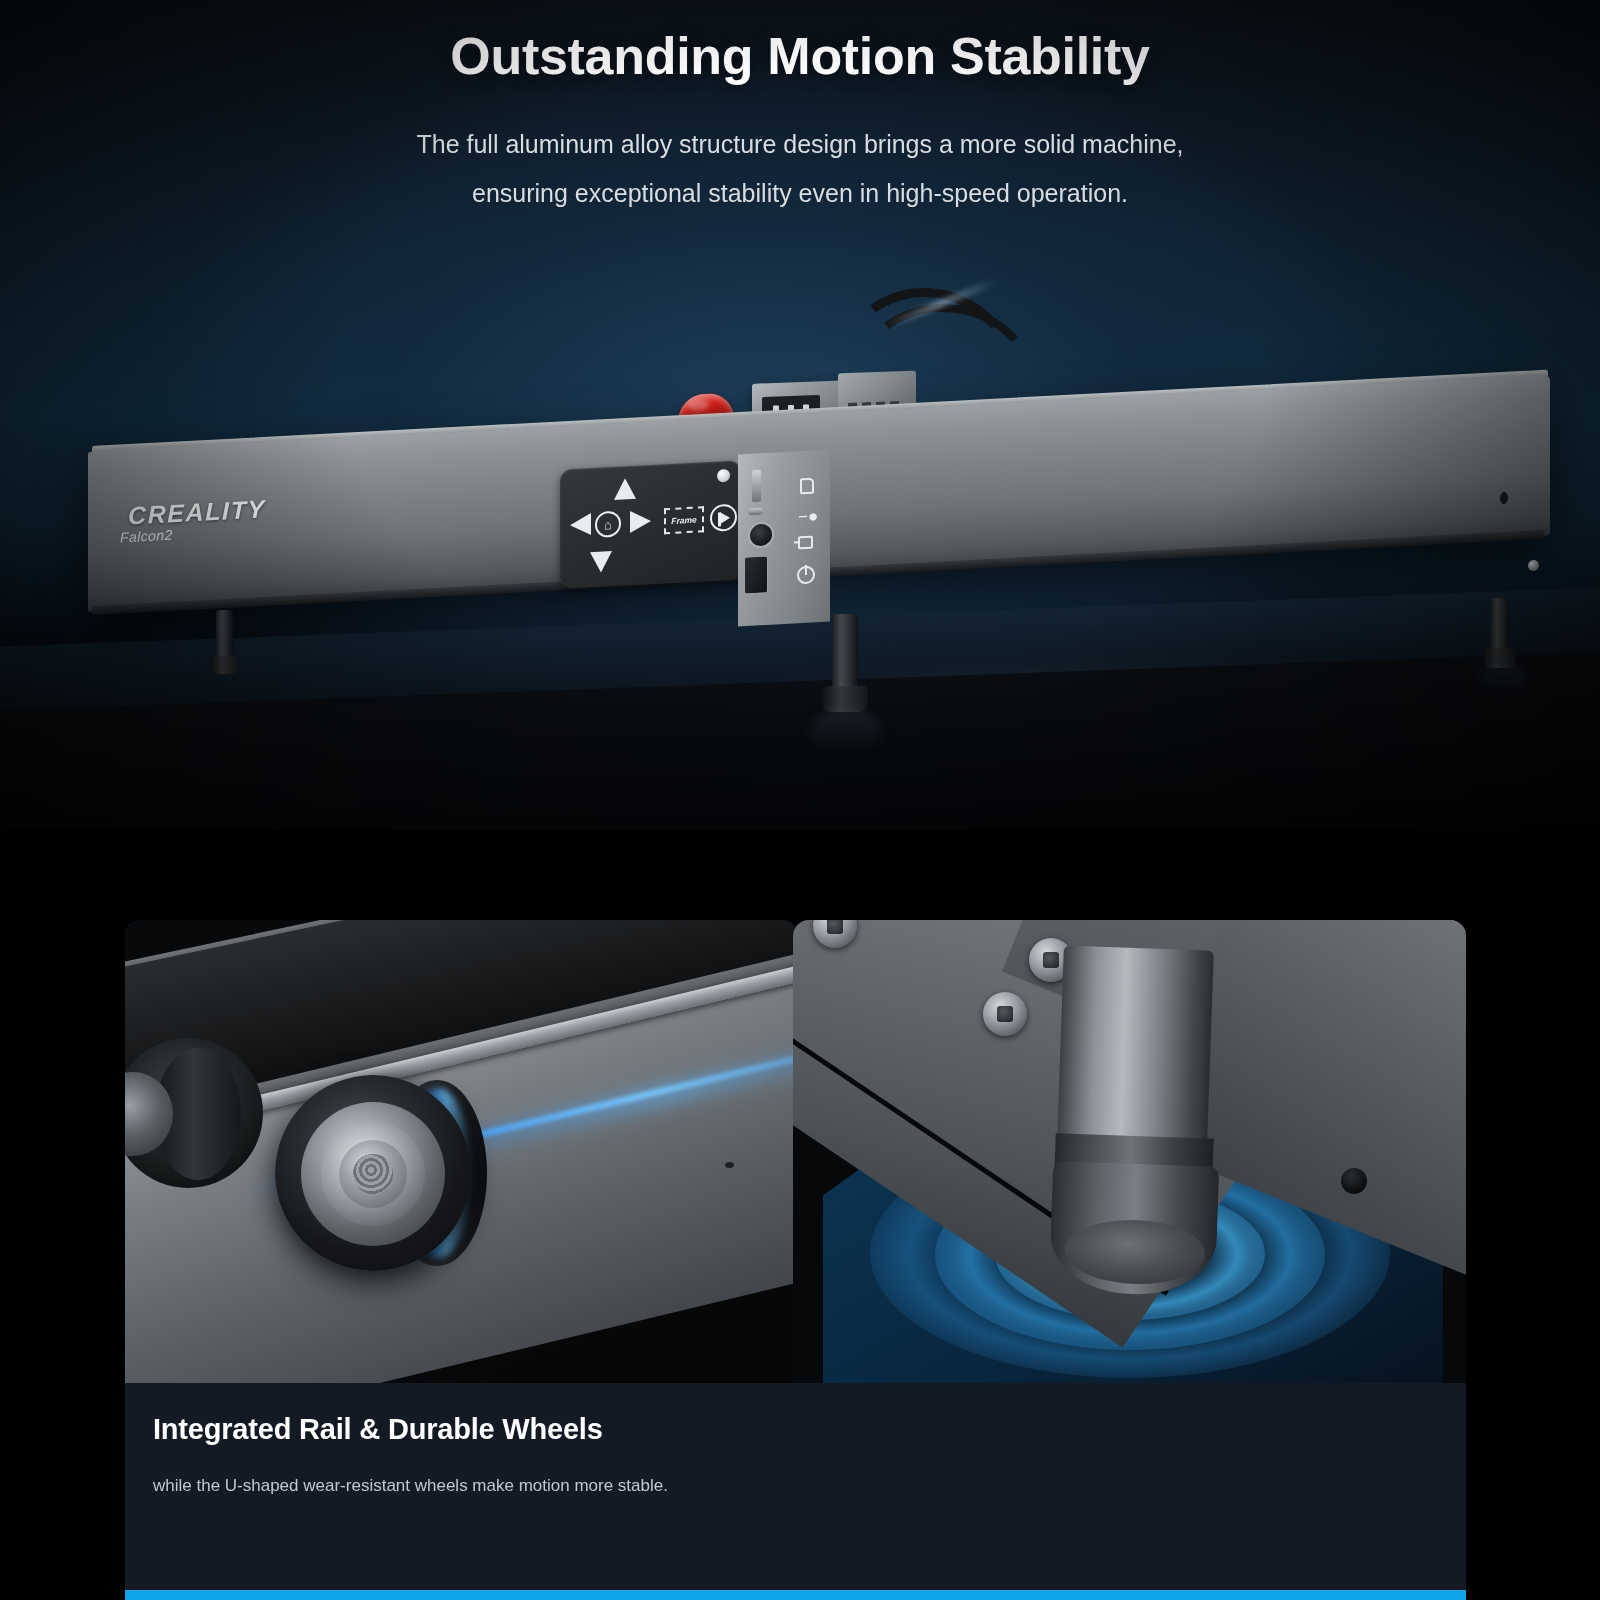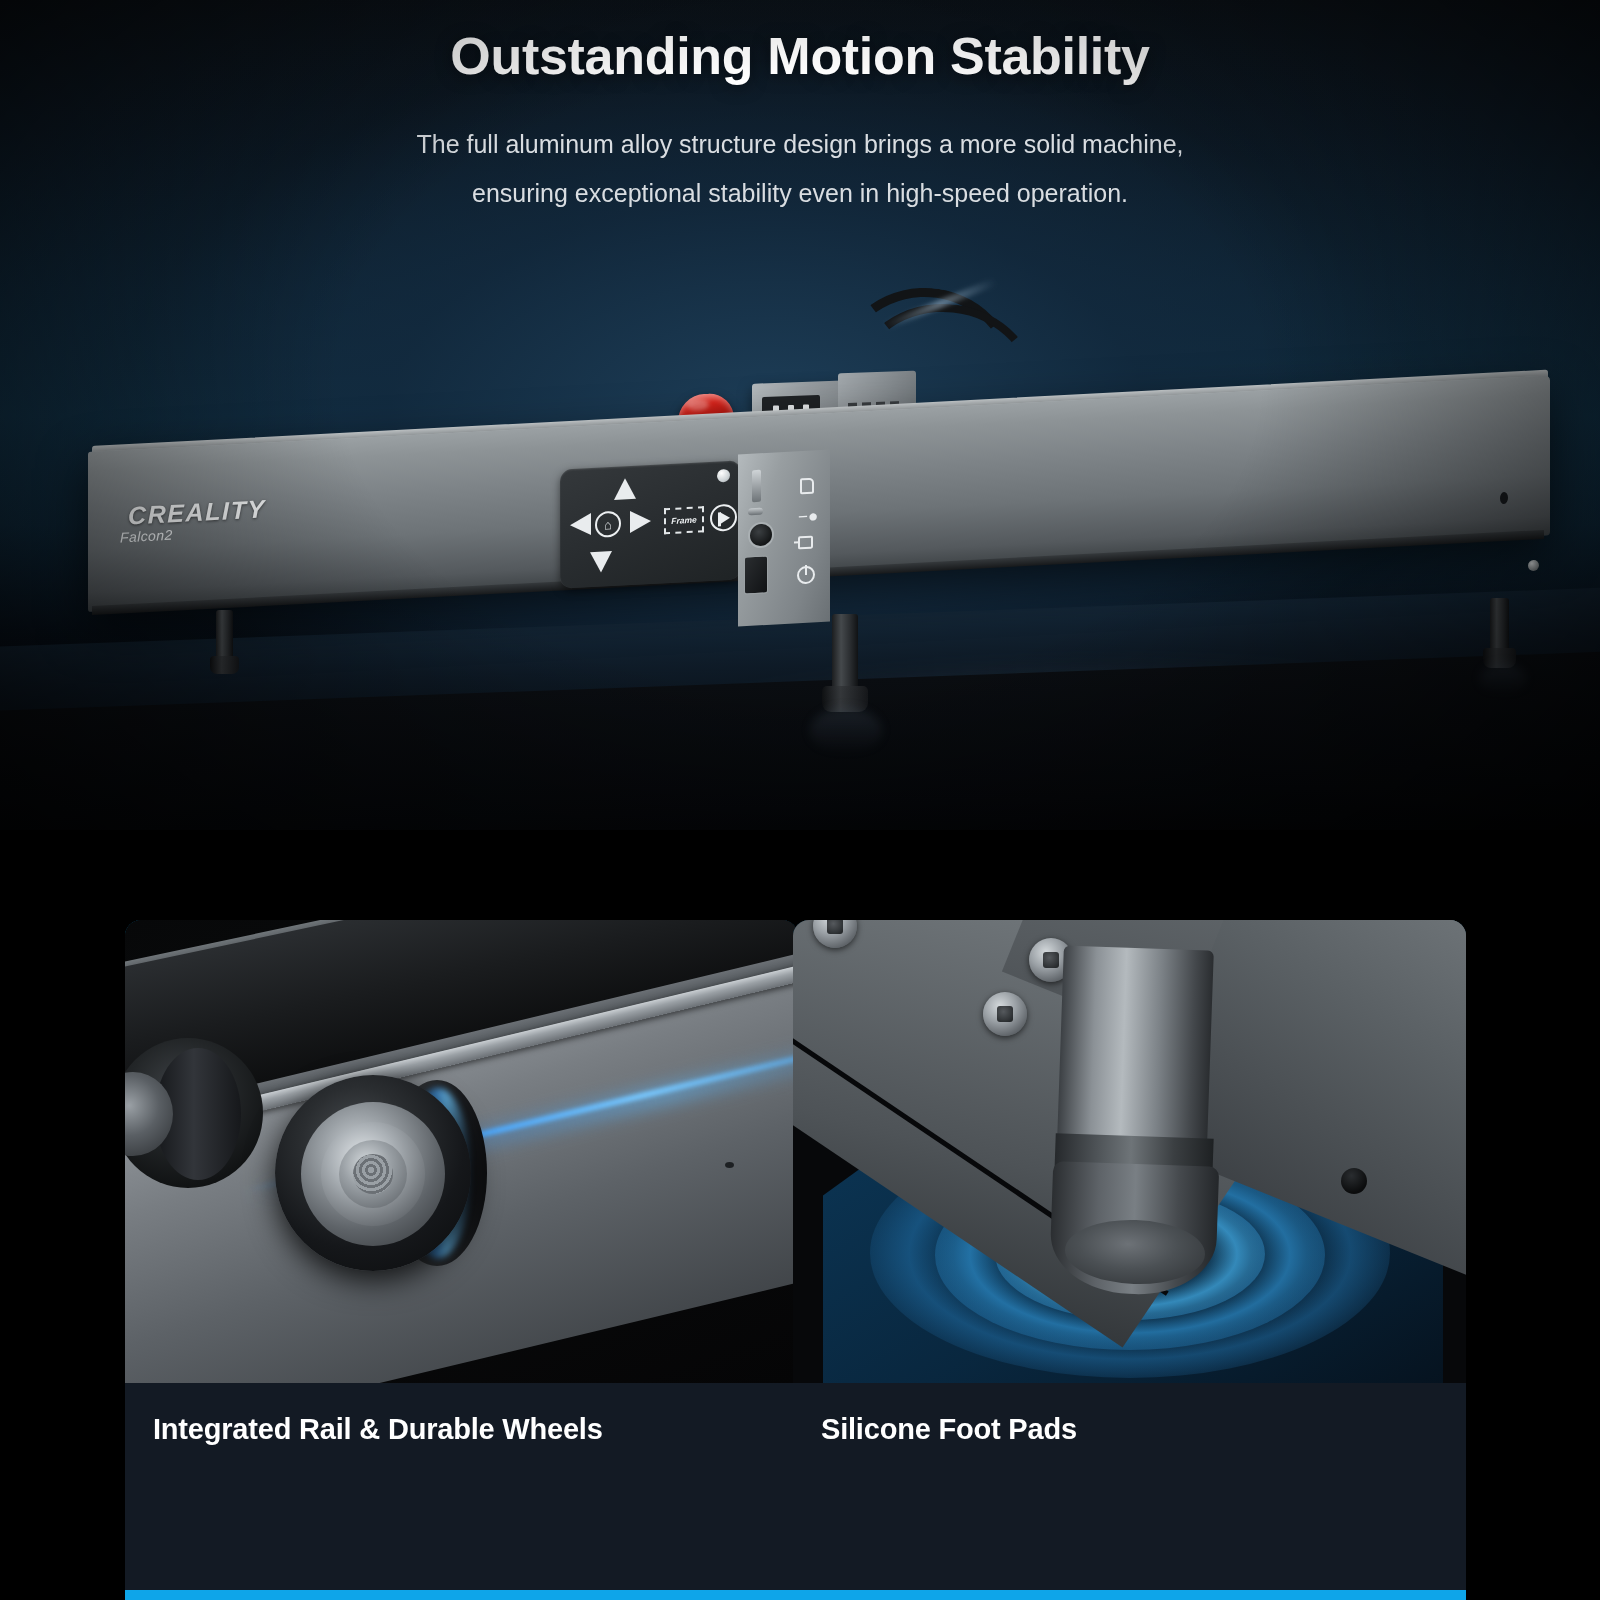--- a/index.html
+++ b/index.html
@@ -471,20 +471,21 @@
           <div class="wheel wheel-main"></div>
           <div class="wheel wheel-r1"></div>
           <div class="wheel wheel-r2"></div>
           <div class="wheel wheel-r3"></div>
           <div class="wheel wheel-hub"></div>
         </div>
       </div>
       <div class="card-body">
         <h2 class="card-title">Integrated Rail &amp; Durable Wheels</h2>
         <p class="card-desc">
+          <span>while the U-shaped wear-resistant wheels make motion more stable.</span>
         </p>
       </div>
     </article>
 
     <article class="card right">
       <div class="card-photo">
         <div class="ph-r">
           <div class="blue-wedge"></div>
           <div class="ripple rp1"></div>
           <div class="ripple rp2"></div>
@@ -500,20 +501,19 @@
           <div class="screwhead sh3"></div>
           <div class="rhole"></div>
 
           <div class="pad-body"></div>
           <div class="pad-ring"></div>
           <div class="pad-bottom"></div>
           <div class="pad-face"></div>
         </div>
       </div>
       <div class="card-body">
-        <h2 class="card-title">Silicone Foot Pads</h2>
         <p class="card-desc">
         </p>
       </div>
     </article>
 
   </section>
 </div>
 
 </body></html>

